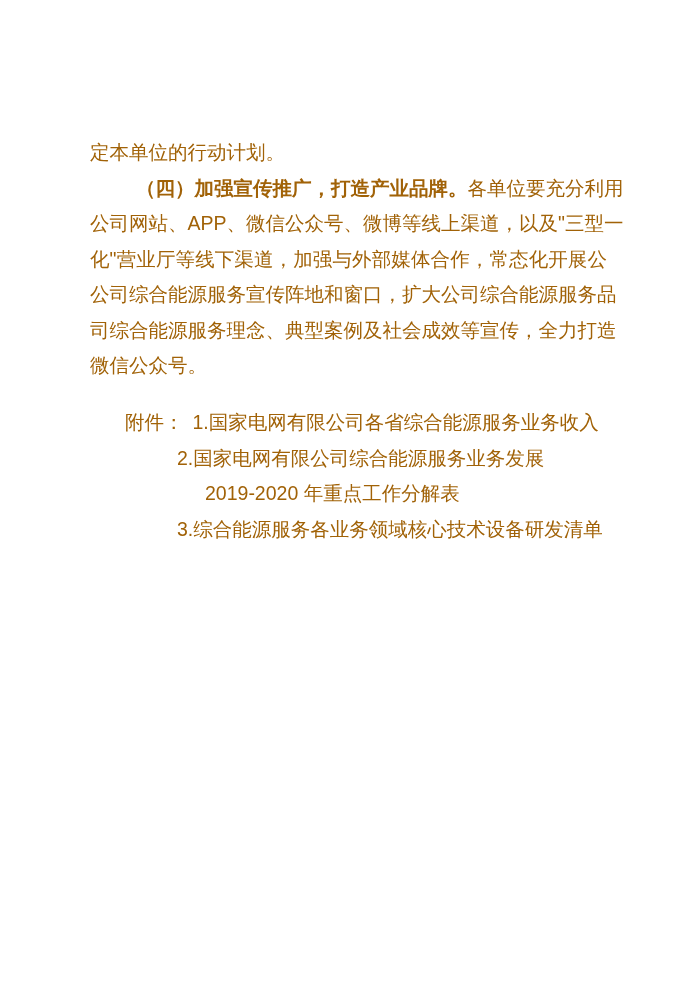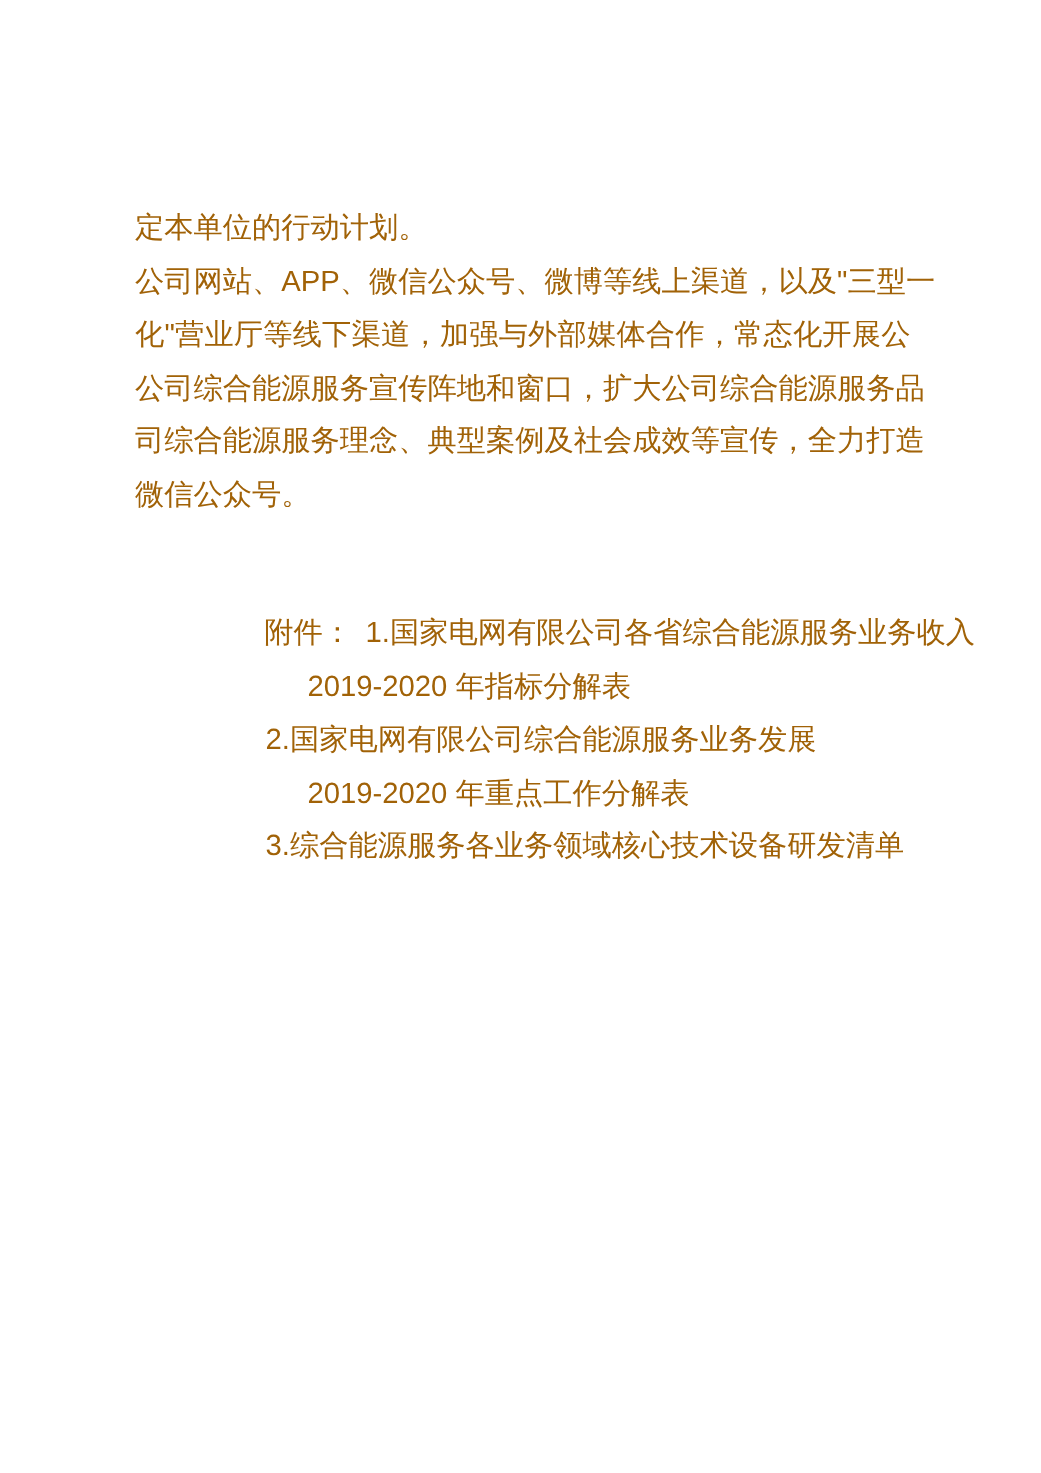--- a/index.html
+++ b/index.html
@@ -47,61 +47,62 @@
     width: 560px;
     font-size: 19.5px;
     line-height: 35.5px;
   }
   .att-row {
     height: 35.5px;
     white-space: nowrap;
   }
   .att-row.first {
     margin-left: 35px;
-    text-align: right;
   }
   .att-label {
     margin-right: 9px;
   }
   .att-row.num {
     margin-left: 87px;
   }
   .att-row.cont {
     margin-left: 115px;
   }
 </style>
 </head>
 <body>
 
 <div class="page">
 
   <div class="body-text">
 
     <div class="line">定本单位的行动计划。</div>
 
+    <div class="line justify indent">
+      <span class="bold">（四）加强宣传推广，打造产业品牌。</span><span>各单位要充分利用</span>
+    </div>
 
     <div class="line justify">公司网站、APP、微信公众号、微博等线上渠道，以及"三型一</div>
 
     <div class="line justify">化"营业厅等线下渠道，加强与外部媒体合作，常态化开展公</div>
 
     <div class="line justify">公司综合能源服务宣传阵地和窗口，扩大公司综合能源服务品</div>
 
     <div class="line justify">司综合能源服务理念、典型案例及社会成效等宣传，全力打造</div>
 
     <div class="line">微信公众号。</div>
 
   </div>
 
   <div class="attachments">
 
     <div class="att-row first">
       <span class="att-label">附件：</span><span>1.国家电网有限公司各省综合能源服务业务收入</span>
     </div>
 
-    <div class="att-row cont">2019-2020 年指标分解表</div>
 
     <div class="att-row num">2.国家电网有限公司综合能源服务业务发展</div>
 
     <div class="att-row cont">2019-2020 年重点工作分解表</div>
 
     <div class="att-row num">3.综合能源服务各业务领域核心技术设备研发清单</div>
 
   </div>
 
 </div>

